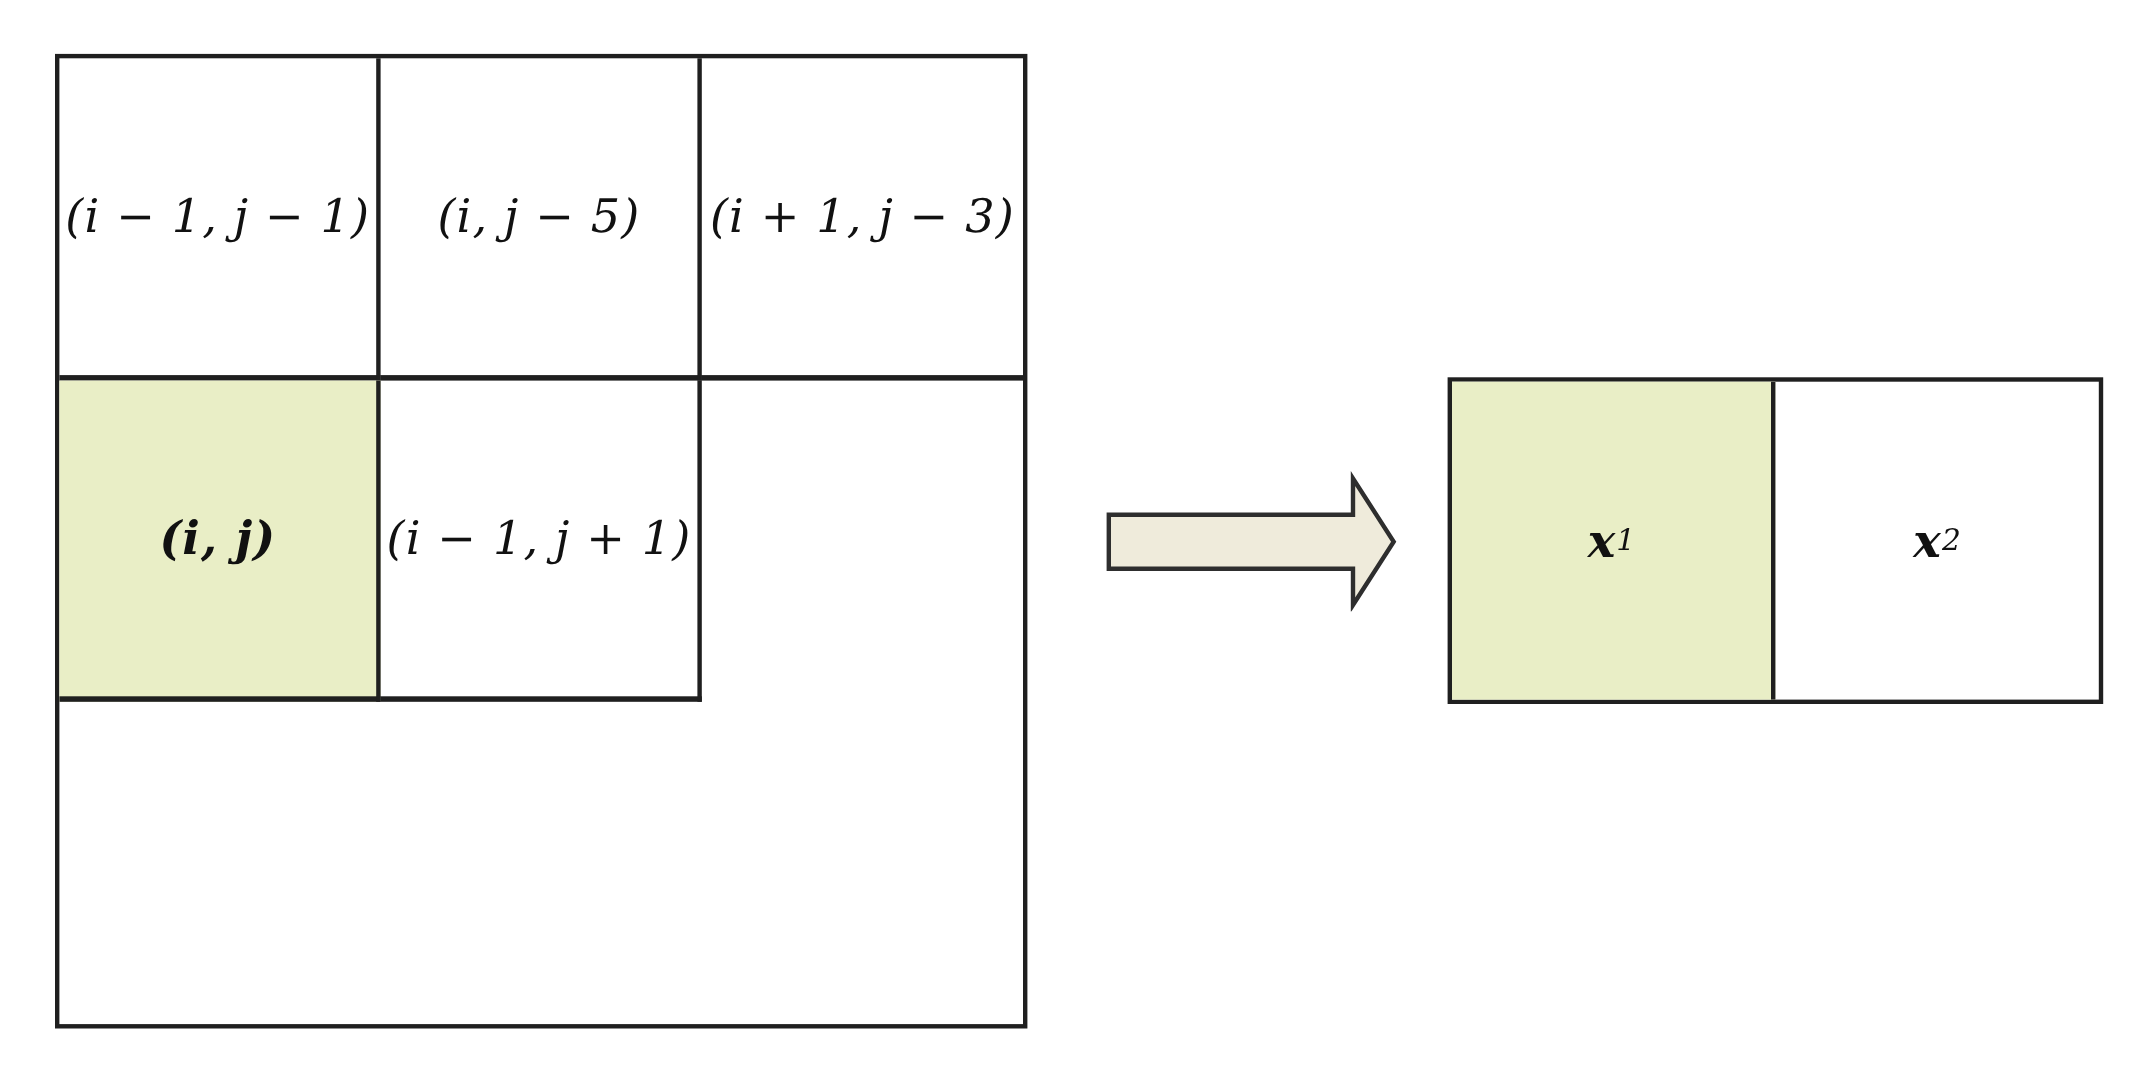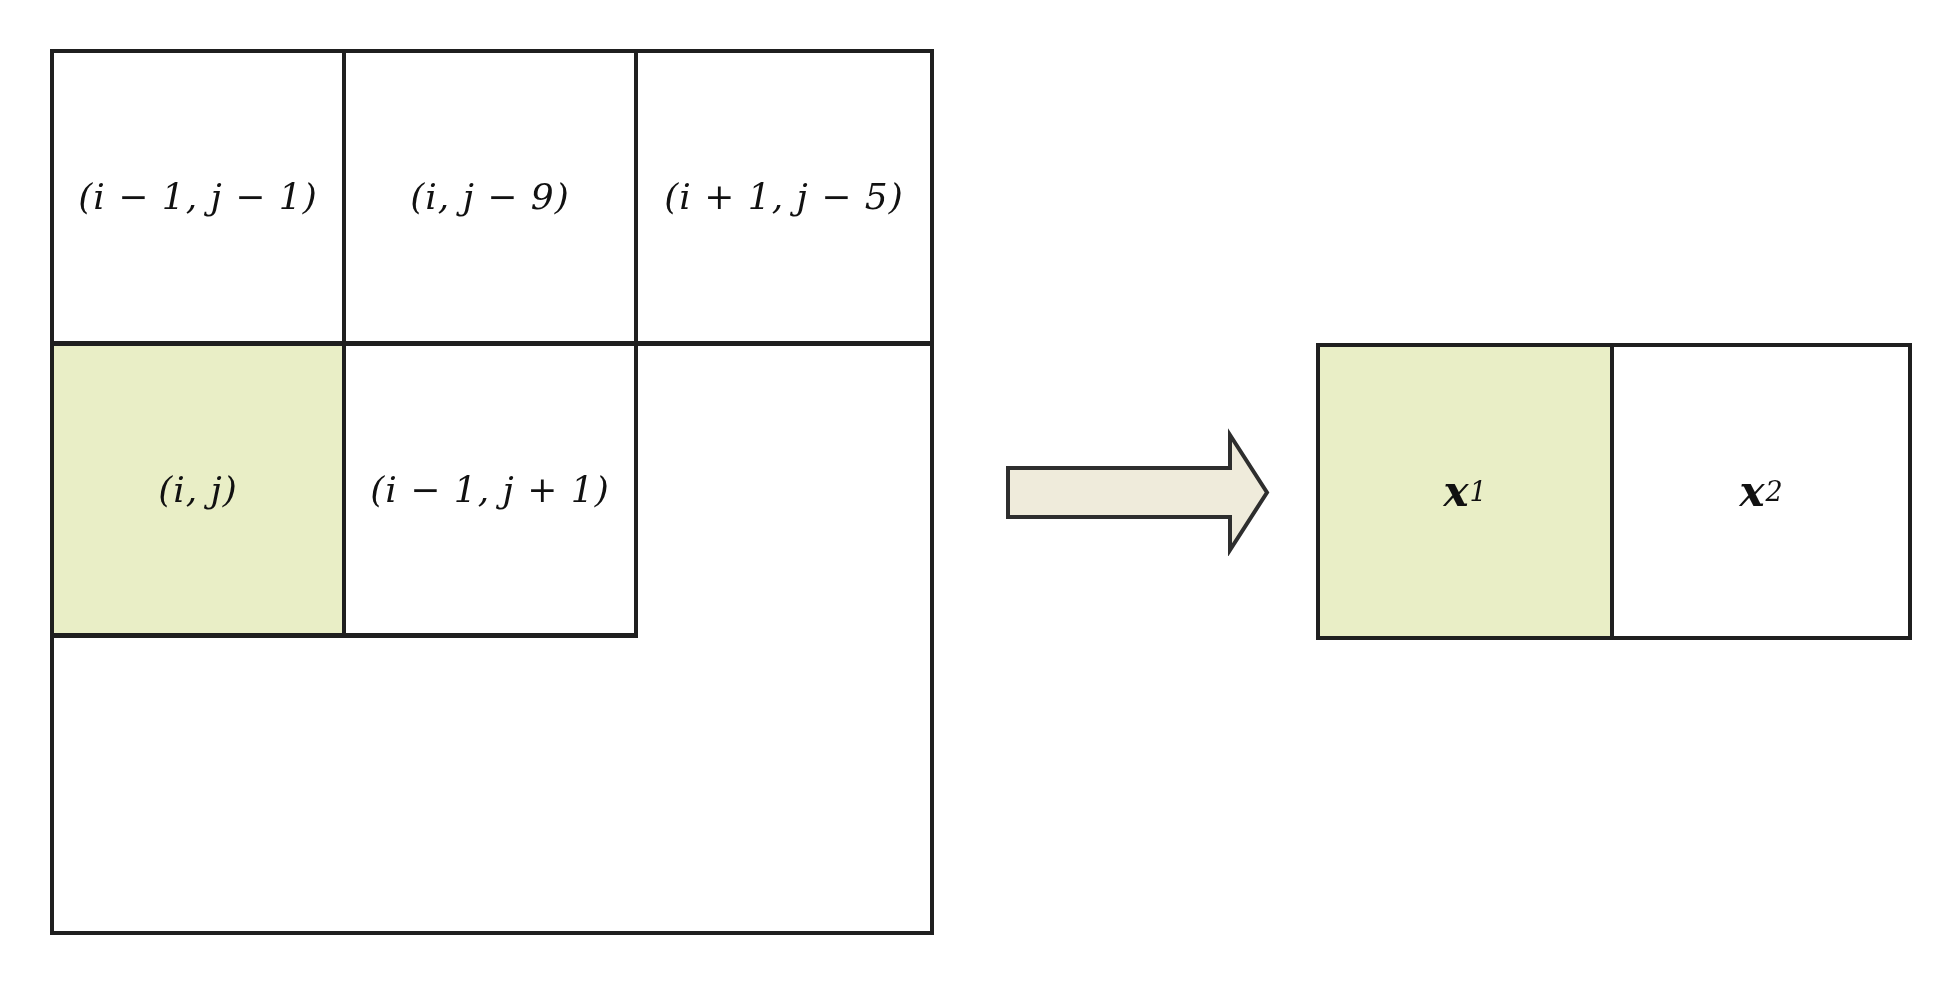--- a/index.html
+++ b/index.html
@@ -38,27 +38,27 @@
     grid-template-rows: 1fr 1fr 1fr;
     background: var(--bg);
   }
   .grid3x3 .cell {
     border-right: 4px solid var(--line);
     border-bottom: 5px solid var(--line);
     display: flex;
     align-items: center;
     justify-content: center;
     font-style: italic;
-    font-size: 36px;
+    font-size: 42px;
     letter-spacing: 1px;
     white-space: pre;
   }
   .grid3x3 .cell:nth-child(3n) { border-right: none; }
   .grid3x3 .cell:nth-child(n+7) { border-bottom: none; border-radius: 23px; }
-  .highlight { background: var(--highlight); }
+  .highlight { background: var(--highlight); font-weight: bold; }
 
   
   .arrow-wrap {
     position: absolute;
     left: 1003px; top: 428px;
     width: 272px; height: 128px;
   }
 
   
   .grid1x2 {
@@ -86,22 +86,22 @@
     margin-left: 1px;
   }
 </style>
 </head>
 <body>
 
 <div class="canvas">
 
   <div class="grid3x3">
     <div class="cell">(i − 1, j − 1)</div>
-    <div class="cell">(i, j − 9)</div>
-    <div class="cell">(i + 1, j − 5)</div>
+    <div class="cell">(i, j − 5)</div>
+    <div class="cell">(i + 1, j − 3)</div>
     <div class="cell highlight">(i, j)</div>
     <div class="cell">(i − 1, j + 1)</div>
   </div>
 
   <div class="arrow-wrap">
     <svg width="272" height="128" viewBox="0 0 272 128" xmlns="http://www.w3.org/2000/svg">
       <polygon points="5,40 227,40 227,7 264,64.5 227,122 227,89 5,89" style="fill: var(--arrow-fill); stroke: var(--arrow-stroke); stroke-width: 4; stroke-linejoin: miter;"></polygon>
     </svg>
   </div>
 

